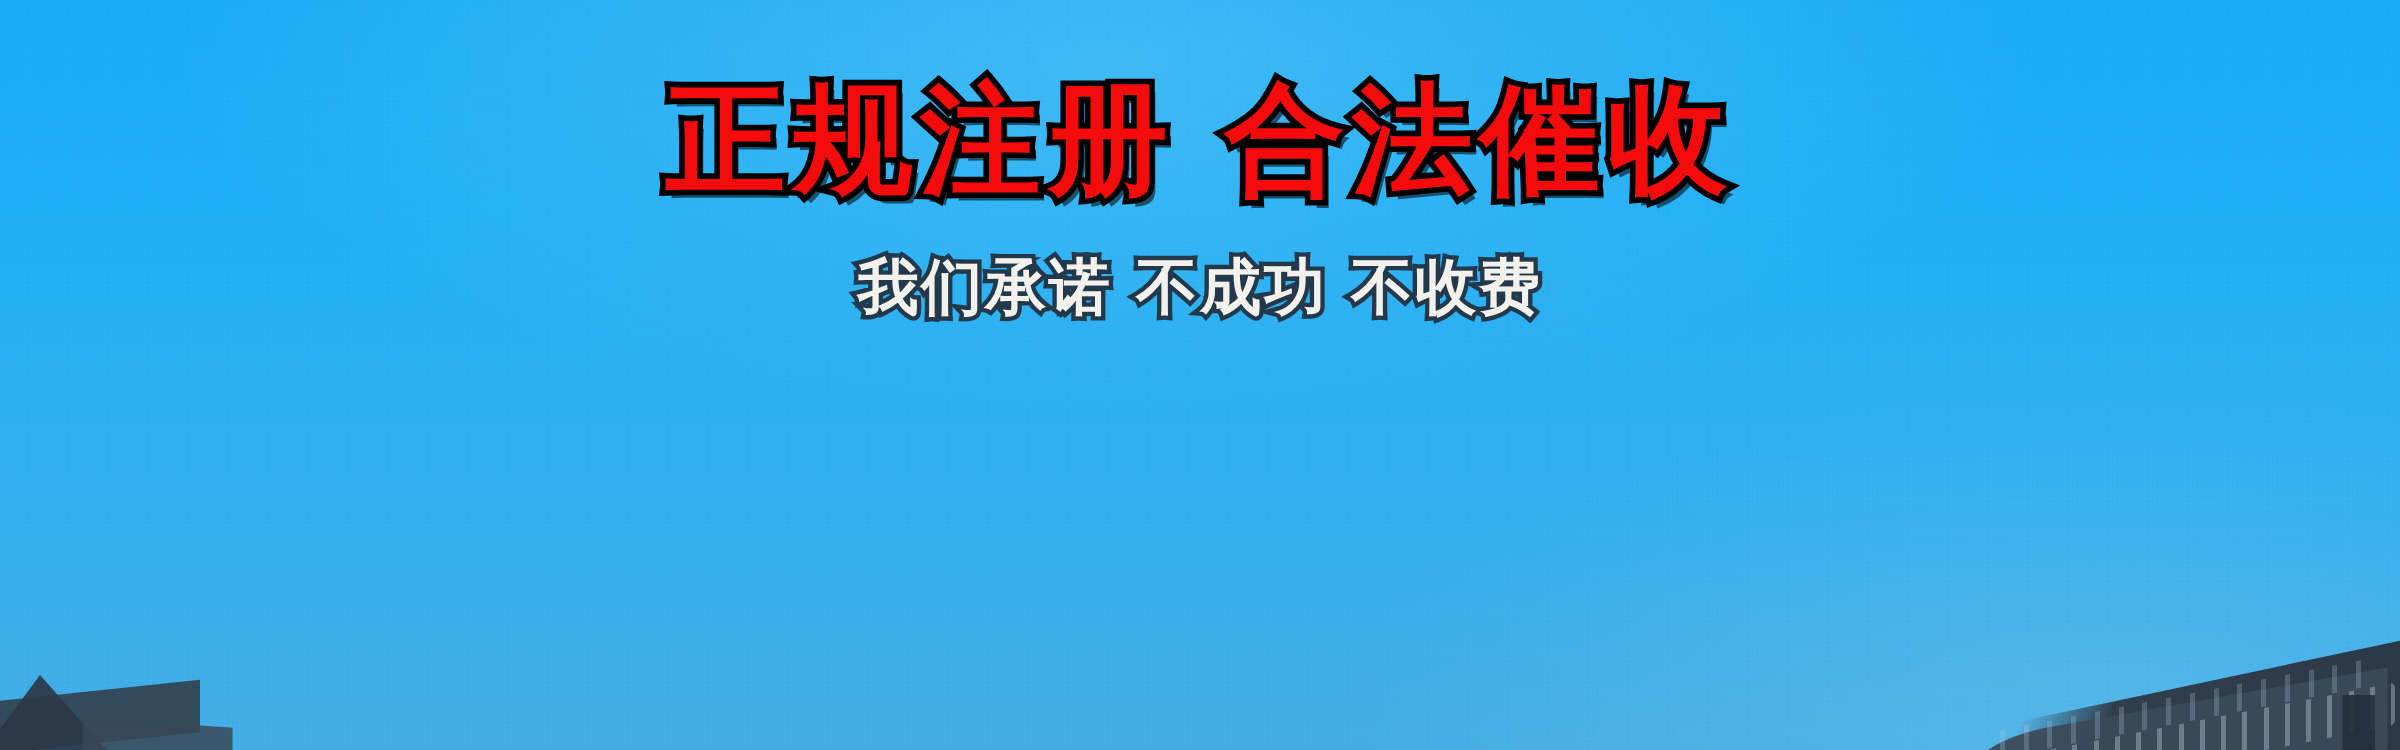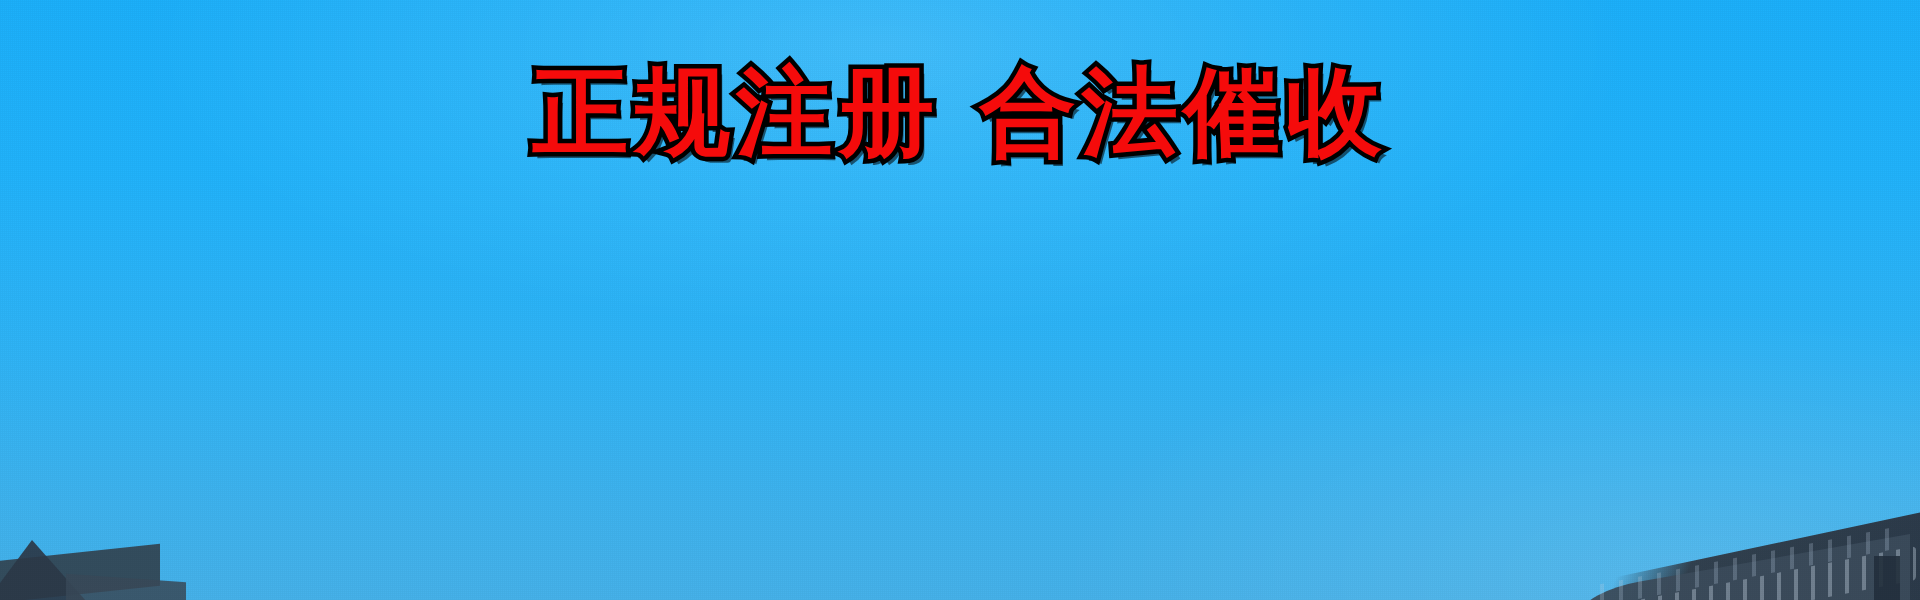--- a/index.html
+++ b/index.html
@@ -212,15 +212,16 @@
     <div class="eave2"></div>
     <div class="tiles"></div>
     <div class="tiles2"></div>
     <div class="post"></div>
   </div>
 
   <div class="noise"></div>
 
   <div class="content">
     <div class="headline">正规注册 合法催收</div>
+    <div class="slogan">我们承诺 不成功 不收费</div>
   </div>
 
 </div>
 
 </body></html>

